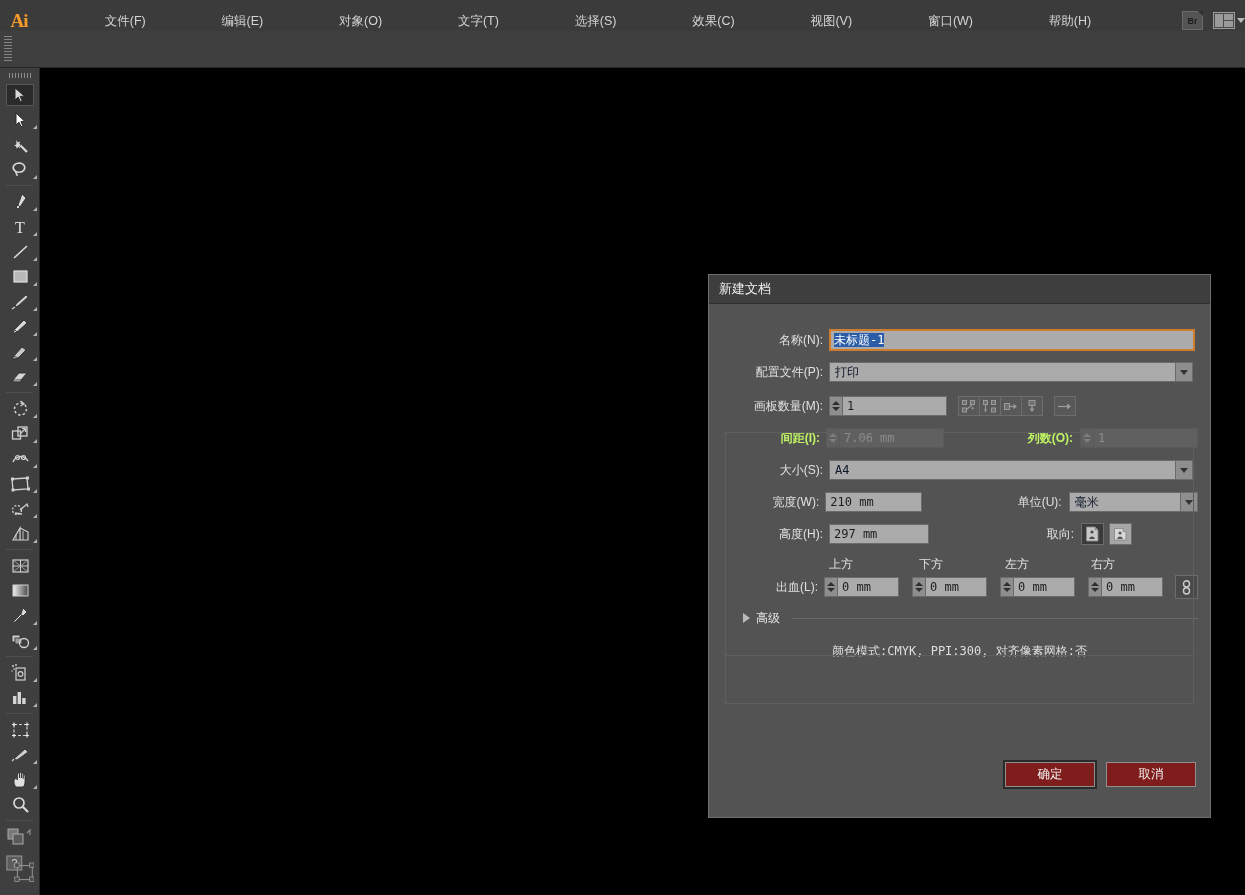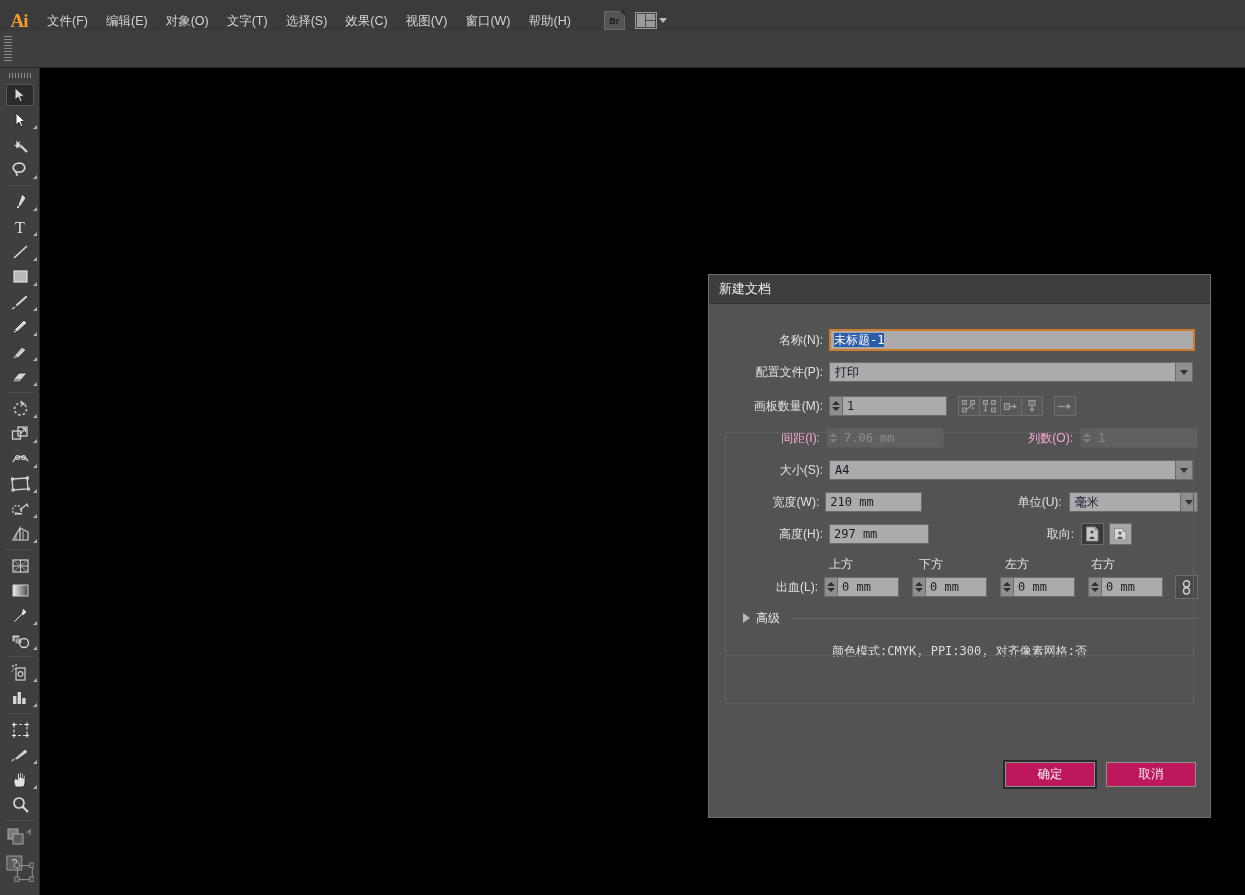--- a/index.html
+++ b/index.html
@@ -9,21 +9,21 @@
     font-family: "Liberation Sans", "DejaVu Sans", sans-serif;
     overflow: hidden;
   }
   #app { position: relative; width: 1245px; height: 895px; background: #1b1b1b; }
 
   
   #menubar {
     position: absolute; left: 0; top: 0; width: 1245px; height: 42px;
     background: #3b3b3b;
     border-bottom: 1px solid #2a2a2a;
-    display: flex; align-items: center;
+    display: flex; align-items: center; justify-content: space-between;
   }
   #ai-logo {
     width: 38px; height: 31px;
     display: flex; align-items: center; justify-content: center;
     color: #f49a2b; font-weight: bold; font-size: 19px;
     font-family: "Liberation Serif", serif; letter-spacing: -1px;
   }
   .menu-item {
     color: #d4d4d4; font-size: 12.5px; padding: 3px 9px;
     white-space: nowrap; cursor: default; line-height: 16px;
@@ -120,21 +120,21 @@
     display: flex; align-items: center; padding-left: 10px;
     color: #f0f0f0; font-size: 13px; border-bottom: 1px solid #2f2f2f;
   }
   #dlg-body { position: relative; padding: 0 12px; }
 
   .row { display: flex; align-items: center; height: 32px; }
   .lab {
     text-align: right; color: #e0e0e0; font-size: 12px;
     padding-right: 6px; white-space: nowrap;
   }
-  .lab.dim { color: #f9a8d4; }
+  .lab.dim { color: #bef264; font-weight: bold; }
   .lab-w { width: 108px; }
 
   .txt {
     background: #ababab; border: 1px solid #6b6b6b;
     color: #1d1d1d; height: 20px; line-height: 18px;
     padding: 0 4px; font-size: 12px;
     font-family: "DejaVu Sans Mono", "Liberation Mono", monospace;
   }
   .txt.focus { border: 2px solid #cf7c2c; background: #ababab; height: 22px; line-height: 18px; padding: 0 3px;}
   .txt.disabled { background: #606060; color: #8c8c8c; border-color: #5a5a5a; }
@@ -209,21 +209,21 @@
   }
   #summary-border {
     position: absolute; left: 16px; right: 16px; top: 380px; height: 1px; background: #5f5f5f;
   }
 
   #dlg-buttons {
     position: absolute; right: 14px; bottom: 30px;
     display: flex; gap: 11px;
   }
   .dbtn {
-    width: 90px; height: 25px; background: #be185d; border: 1px solid #8f8f8f;
+    width: 90px; height: 25px; background: #7f1d1d; border: 1px solid #8f8f8f;
     color: #f2f2f2; font-size: 12.5px;
     display: flex; align-items: center; justify-content: center;
   }
   .dbtn.default { box-shadow: 0 0 0 2px #2a2a2a; }
 </style>
 </head>
 <body>
 
 <div id="app">
 

